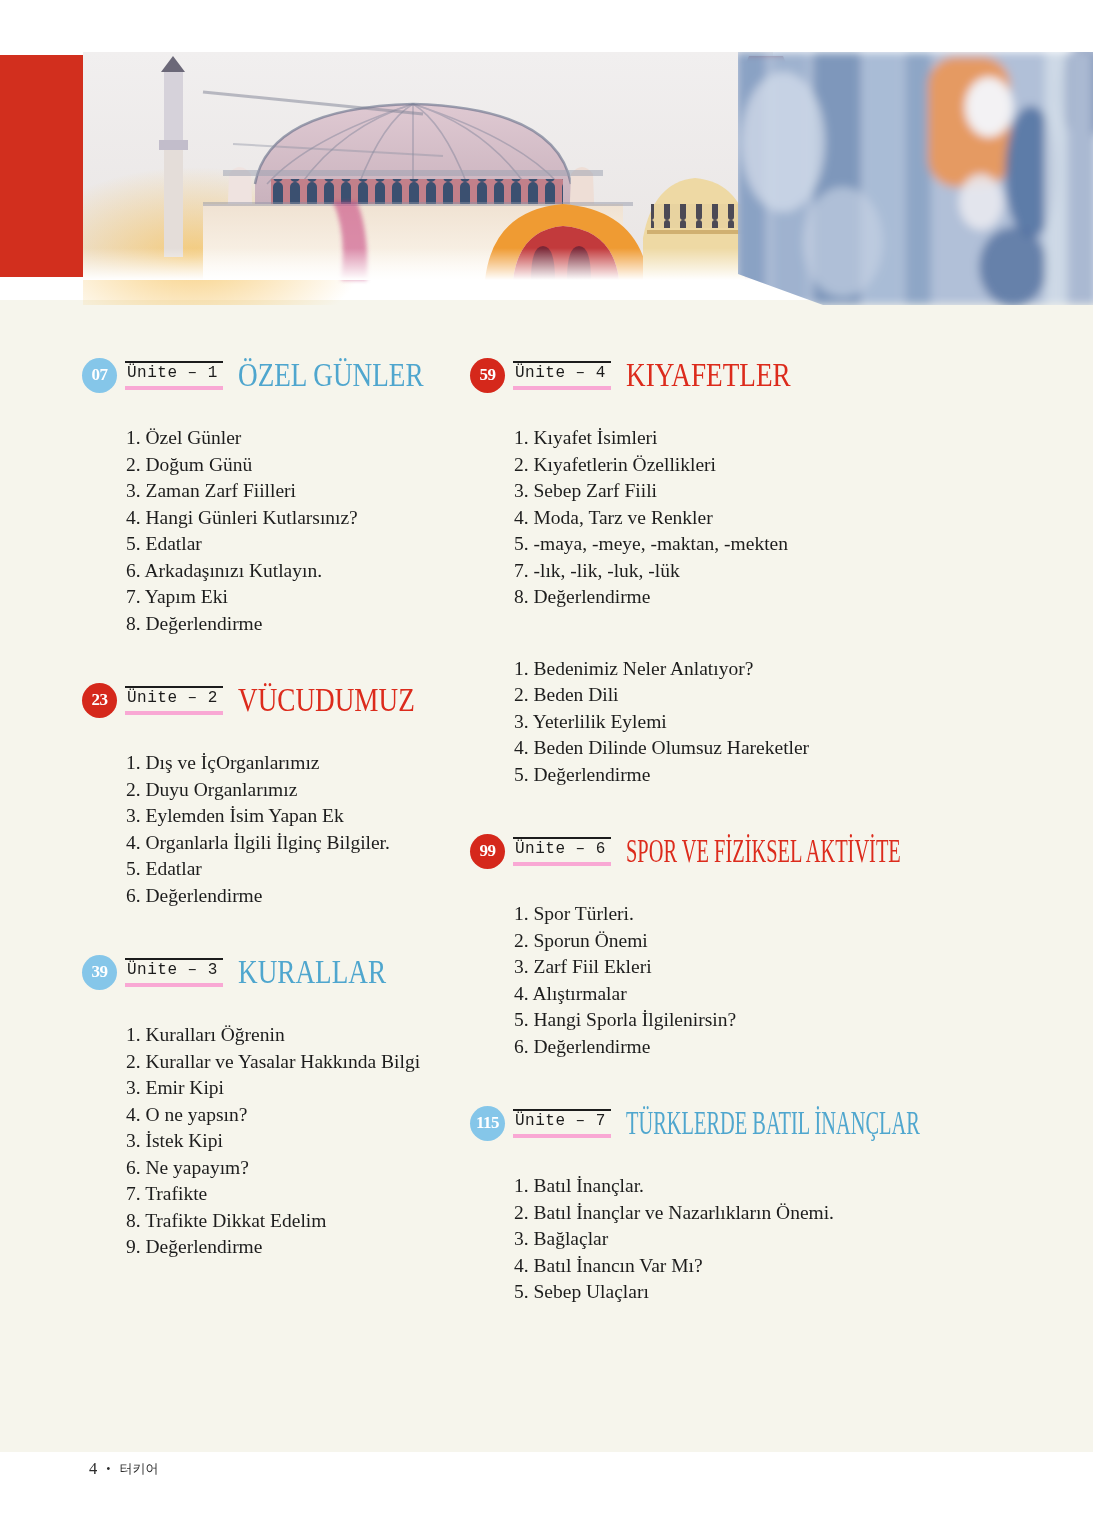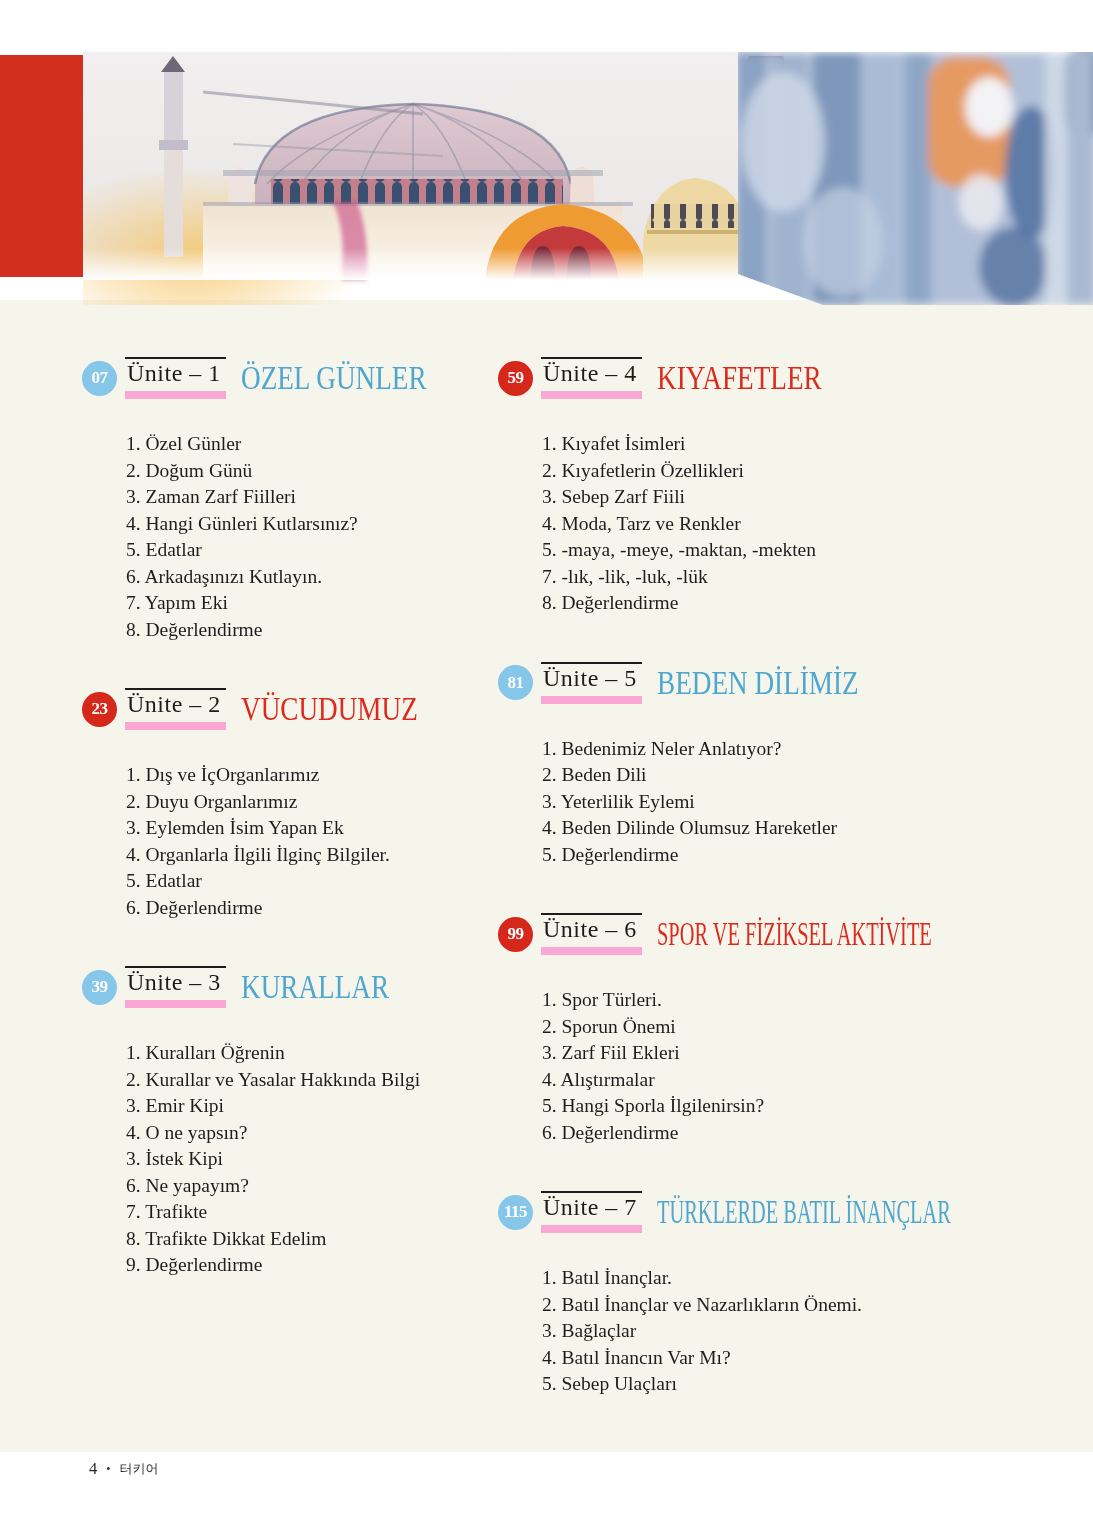--- a/index.html
+++ b/index.html
@@ -12,34 +12,34 @@
     background:#f6f5ec; }
   
   .header-band { position:absolute; left:0; top:0; width:1093px; height:306px; }
   .red-block { position:absolute; left:0; top:55px; width:83px; height:222px;
     background:#d22f1e; }
   .header-photo { position:absolute; left:83px; top:52px; width:1010px; height:253px; }
   
   .content { position:absolute; left:0; top:305px; width:1093px; }
   .toc-col { position:absolute; top:0; padding-top:52px; }
   .toc-col--left  { left:82px;  width:400px; }
-  .toc-col--right { left:498px; width:580px; }
+  .toc-col--right { left:470px; width:580px; }
   .unit { margin:0 0 45px 0; }
   .unit-header { display:flex; align-items:center; }
   .badge {
     flex:none; width:35px; height:35px; border-radius:50%;
     display:flex; align-items:center; justify-content:center;
     color:#ffffff; font-weight:bold; font-size:17px; letter-spacing:-0.5px;
   }
   .badge--blue { background:#85c6e9; }
   .badge--red  { background:#d5281b; }
   .unit-label {
-    margin-left:8px; font-size:24px; color:#1c1c1c; white-space:nowrap;
-    border-top:2px solid #1c1c1c; border-bottom:8px solid #f9a8d4;
-    padding:1px 5px 4px 2px; letter-spacing:0.5px;
+    margin-left:8px; font-size:16px; color:#1c1c1c; white-space:nowrap;
+    border-top:2px solid #1c1c1c; border-bottom:4px solid #f9a8d4;
+    padding:1px 5px 4px 2px; letter-spacing:0.5px;font-family:Liberation Mono, monospace;
   }
   .unit-title {
     margin:0 0 0 15px; font-weight:normal; font-size:34px; line-height:36px;
     white-space:nowrap; transform:scaleX(0.80); transform-origin:left center;
     letter-spacing:0;
   }
   .unit-title--blue { color:#4fa6ce; }
   .unit-title--red  { color:#dc2b1c; }
   .unit-title--condensed { transform:scaleX(0.60); }
   .unit-items {
@@ -252,25 +252,20 @@
             <li>2. Kıyafetlerin Özellikleri</li>
             <li>3. Sebep Zarf Fiili</li>
             <li>4. Moda, Tarz ve Renkler</li>
             <li>5. -maya, -meye, -maktan, -mekten</li>
             <li>7. -lık, -lik, -luk, -lük</li>
             <li>8. Değerlendirme</li>
           </ul>
   </section>
 
   <section class="unit">
-    <div class="unit-header">
-      <span class="badge badge--blue">81</span>
-      <span class="unit-label">Ünite – 5</span>
-      <h2 class="unit-title unit-title--blue">BEDEN DİLİMİZ</h2>
-    </div>
     <ul class="unit-items">
             <li>1. Bedenimiz Neler Anlatıyor?</li>
             <li>2. Beden Dili</li>
             <li>3. Yeterlilik Eylemi</li>
             <li>4. Beden Dilinde Olumsuz Hareketler</li>
             <li>5. Değerlendirme</li>
           </ul>
   </section>
 
   <section class="unit">

